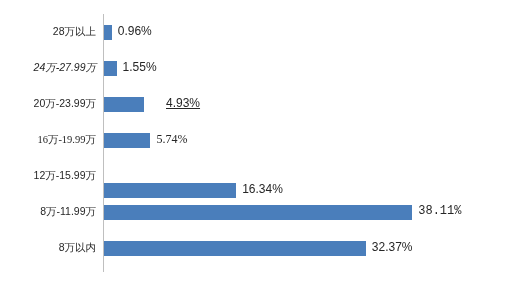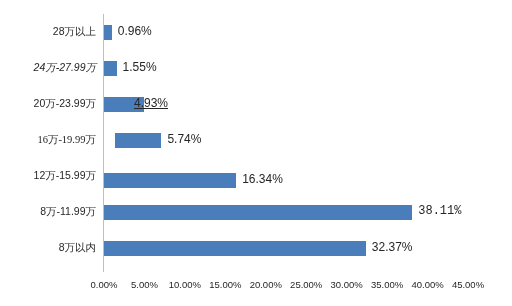--- a/index.html
+++ b/index.html
@@ -135,46 +135,34 @@
       <div class="row" style="top: 14px; left: 104px; width: 364px; position: absolute;">
         <div class="bar" style="width: 7.76533px; background: rgb(74, 126, 187);"></div>
         <div class="bar-value" style="left: 13.7653px;">0.96%</div>
       </div>
       <div class="row" style="top: 50px; left: 104px; width: 364px; position: absolute;">
         <div class="bar" style="width: 12.5378px; background: rgb(74, 126, 187);"></div>
         <div class="bar-value" style="left: 18.5378px;">1.55%</div>
       </div>
       <div class="row" style="top: 86px; left: 104px; width: 364px; position: absolute;">
         <div class="bar" style="width: 39.8782px; background: rgb(74, 126, 187);"></div>
-        <div class="bar-value" style="left: 30px; text-decoration: underline;">4.93%</div>
+        <div class="bar-value" style="left: 62px; text-decoration: underline;">4.93%</div>
       </div>
-      <div class="row" style="top: 122px; left: 115px; width: 364px; position: absolute;">
+      <div class="row" style="top: 122px; left: 104px; width: 364px; position: absolute; font-family: Liberation Serif, serif;">
         <div class="bar" style="width: 46.4302px; background: rgb(74, 126, 187);"></div>
         <div class="bar-value" style="left: 52.4302px;">5.74%</div>
       </div>
-      <div class="row" style="top: 162px; left: 104px; width: 364px; position: absolute; padding-left: 8px;">
+      <div class="row" style="top: 172px; left: 104px; width: 364px; position: absolute; padding-left: 8px;">
         <div class="bar" style="width: 132.172px; background: rgb(74, 126, 187);"></div>
         <div class="bar-value" style="left: 138.172px;">16.34%</div>
       </div>
       <div class="row" style="top: 194px; left: 104px; width: 364px; position: absolute; font-family: Liberation Mono, monospace;">
         <div class="bar" style="width: 308.268px; background: rgb(74, 126, 187);"></div>
         <div class="bar-value" style="left: 314.268px;">38.11%</div>
       </div>
       <div class="row" style="top: 230px; left: 104px; width: 364px; position: absolute; text-align: right;">
         <div class="bar" style="width: 261.837px; background: rgb(74, 126, 187);"></div>
         <div class="bar-value" style="left: 267.837px;">32.37%</div>
       </div>
     </div>
 
-  <div id="x-axis">
-      <div class="xtick" style="left: 0px;">0.00%</div>
-      <div class="xtick" style="left: 40.4444px;">5.00%</div>
-      <div class="xtick" style="left: 80.8889px;">10.00%</div>
-      <div class="xtick" style="left: 121.333px;">15.00%</div>
-      <div class="xtick" style="left: 161.778px;">20.00%</div>
-      <div class="xtick" style="left: 202.222px;">25.00%</div>
-      <div class="xtick" style="left: 242.667px;">30.00%</div>
-      <div class="xtick" style="left: 283.111px;">35.00%</div>
-      <div class="xtick" style="left: 323.556px;">40.00%</div>
-      <div class="xtick" style="left: 364px;">45.00%</div>
-    </div>
 
 </div>
 
 </body></html>

